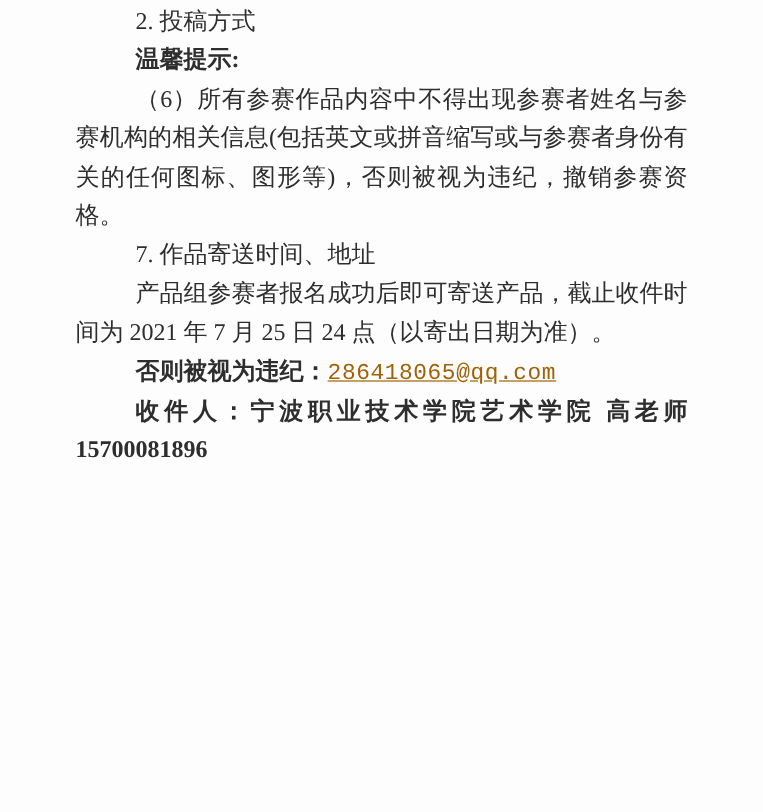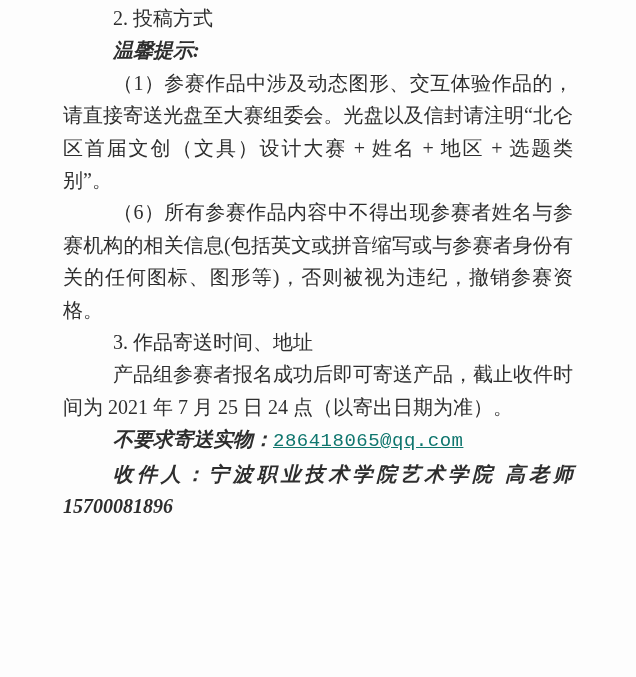--- a/index.html
+++ b/index.html
@@ -18,49 +18,48 @@
     font-family: "Liberation Serif", "DejaVu Serif", serif;
     font-size: 20px;
     line-height: 32.4px;
     color: #2e2e2e;
     text-align: justify;
   }
   .doc-page p {
     margin: 0;
     text-indent: 50px;
   }
-  .bold { font-weight: bold; font-style: italic; }
+  .bold { font-weight: bold; }
   .email-link {
-    color: #0f766e;
+    color: #a16207;
     text-decoration: underline;
     font-family: "Liberation Mono", "DejaVu Sans Mono", monospace;
     font-size: 19px;
     letter-spacing: 0.5px;
     cursor: pointer;
   }
   .last-left { text-align-last: left; }
 </style>
 </head>
 <body>
 
 <div class="doc-page">
 
   <p>2. 投稿方式</p>
 
 
   <p class="bold">温馨提示:</p>
 
-  <p>（1）参赛作品中涉及动态图形、交互体验作品的，请直接寄送光盘至大赛组委会。光盘以及信封请注明“北仑区首届文创（文具）设计大赛 + 姓名 + 地区 + 选题类别”。</p>
 
   <p>（6）所有参赛作品内容中不得出现参赛者姓名与参赛机构的相关信息(包括英文或拼音缩写或与参赛者身份有关的任何图标、图形等)，否则被视为违纪，撤销参赛资格。</p>
 
-  <p>3. 作品寄送时间、地址</p>
+  <p>7. 作品寄送时间、地址</p>
 
   <p>产品组参赛者报名成功后即可寄送产品，截止收件时间为 2021 年 7 月 25 日 24 点（以寄出日期为准）。</p>
 
 
   <p class="last-left">
-    <span class="bold">不要求寄送实物：</span><a class="email-link">286418065@qq.com</a>
+    <span class="bold">否则被视为违纪：</span><a class="email-link">286418065@qq.com</a>
   </p>
 
   <p class="bold last-left">收件人：宁波职业技术学院艺术学院 高老师 15700081896</p>
 
 </div>
 
 </body></html>

